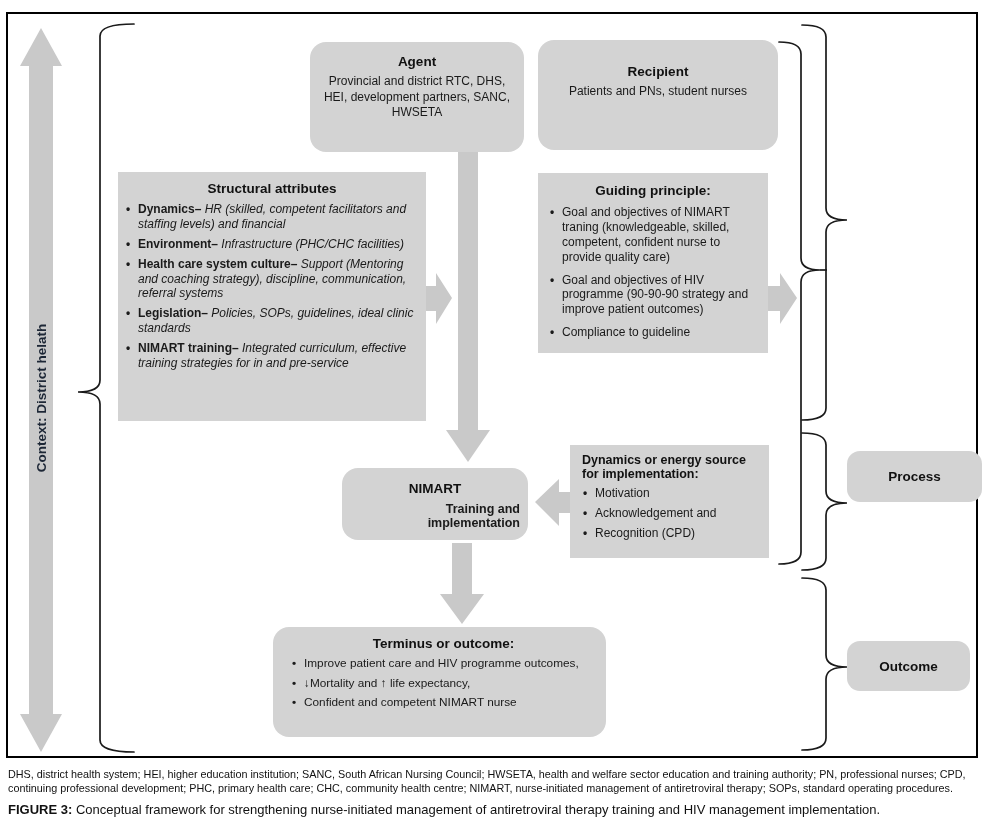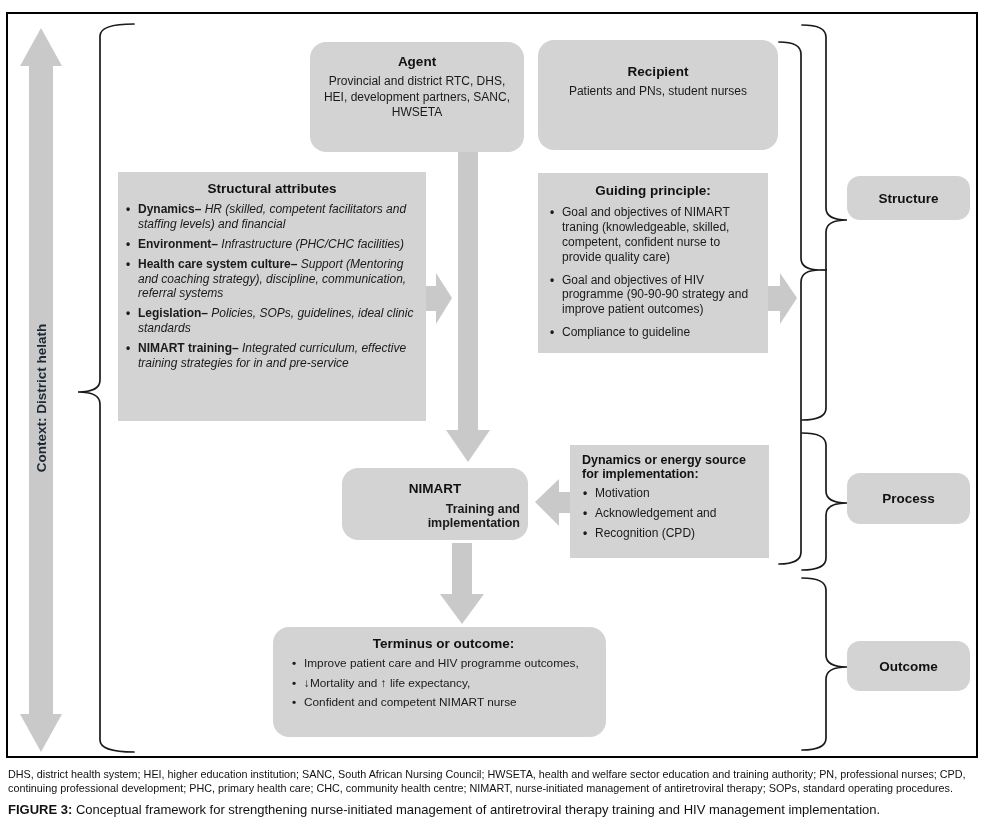--- a/index.html
+++ b/index.html
@@ -36,21 +36,21 @@
   .structural{left:118px;top:172px;width:308px;height:249px;padding:9px 7px 0;}
   .guiding{left:538px;top:173px;width:230px;height:180px;padding:10px 11px 0;}
   .nimart{left:342px;top:468px;width:186px;height:72px;padding:13px 8px 0;}
   .nimart .sub{font-size:12.5px;font-weight:bold;text-align:right;margin-top:6px;}
   .dynamics{left:570px;top:445px;width:199px;height:113px;padding:8px 8px 12px 12px;font-size:12px;}
   .dynamics h3{font-size:12.5px;}
   .terminus{left:273px;top:627px;width:333px;height:110px;padding:9px 10px 0 18px;}
   .terminus ul.blist{font-size:11.8px;}
   .side-label{display:flex;align-items:center;justify-content:center;font-weight:bold;font-size:13.5px;color:#111;border-radius:13px;}
   .lbl-structure{left:847px;top:176px;width:123px;height:44px;}
-  .lbl-process{left:847px;top:473px;width:123px;height:51px;}
+  .lbl-process{left:847px;top:451px;width:135px;height:51px;}
   .lbl-outcome{left:847px;top:641px;width:123px;height:50px;}
   
   .abbrev{position:absolute;left:8px;top:767px;width:976px;font-size:10.8px;line-height:1.32;color:#111;}
   .figcap{position:absolute;left:8px;top:802px;width:976px;font-size:13px;color:#111;}
   .figcap .fl{font-weight:bold;}
 </style>
 </head>
 <body>
 
 <div class="stage">
@@ -131,21 +131,20 @@
 
   <div class="box rounded terminus">
     <h3>Terminus or outcome:</h3>
     <ul class="blist" style="margin-top:4px;">
       <li>Improve patient care and HIV programme outcomes,</li>
       <li>↓Mortality and ↑ life expectancy,</li>
       <li>Confident and competent NIMART nurse</li>
     </ul>
   </div>
 
-  <div class="box side-label lbl-structure">Structure</div>
   <div class="box side-label lbl-process">Process</div>
   <div class="box side-label lbl-outcome">Outcome</div>
 
   <div class="abbrev">DHS, district health system; HEI, higher education institution; SANC, South African Nursing Council; HWSETA, health and welfare sector education and training authority; PN, professional nurses; CPD, continuing professional development; PHC, primary health care; CHC, community health centre; NIMART, nurse-initiated management of antiretroviral therapy; SOPs, standard operating procedures.</div>
   <div class="figcap">
     <span class="fl">FIGURE 3:</span><span> Conceptual framework for strengthening nurse-initiated management of antiretroviral therapy training and HIV management implementation.</span>
   </div>
 
 </div>
 

